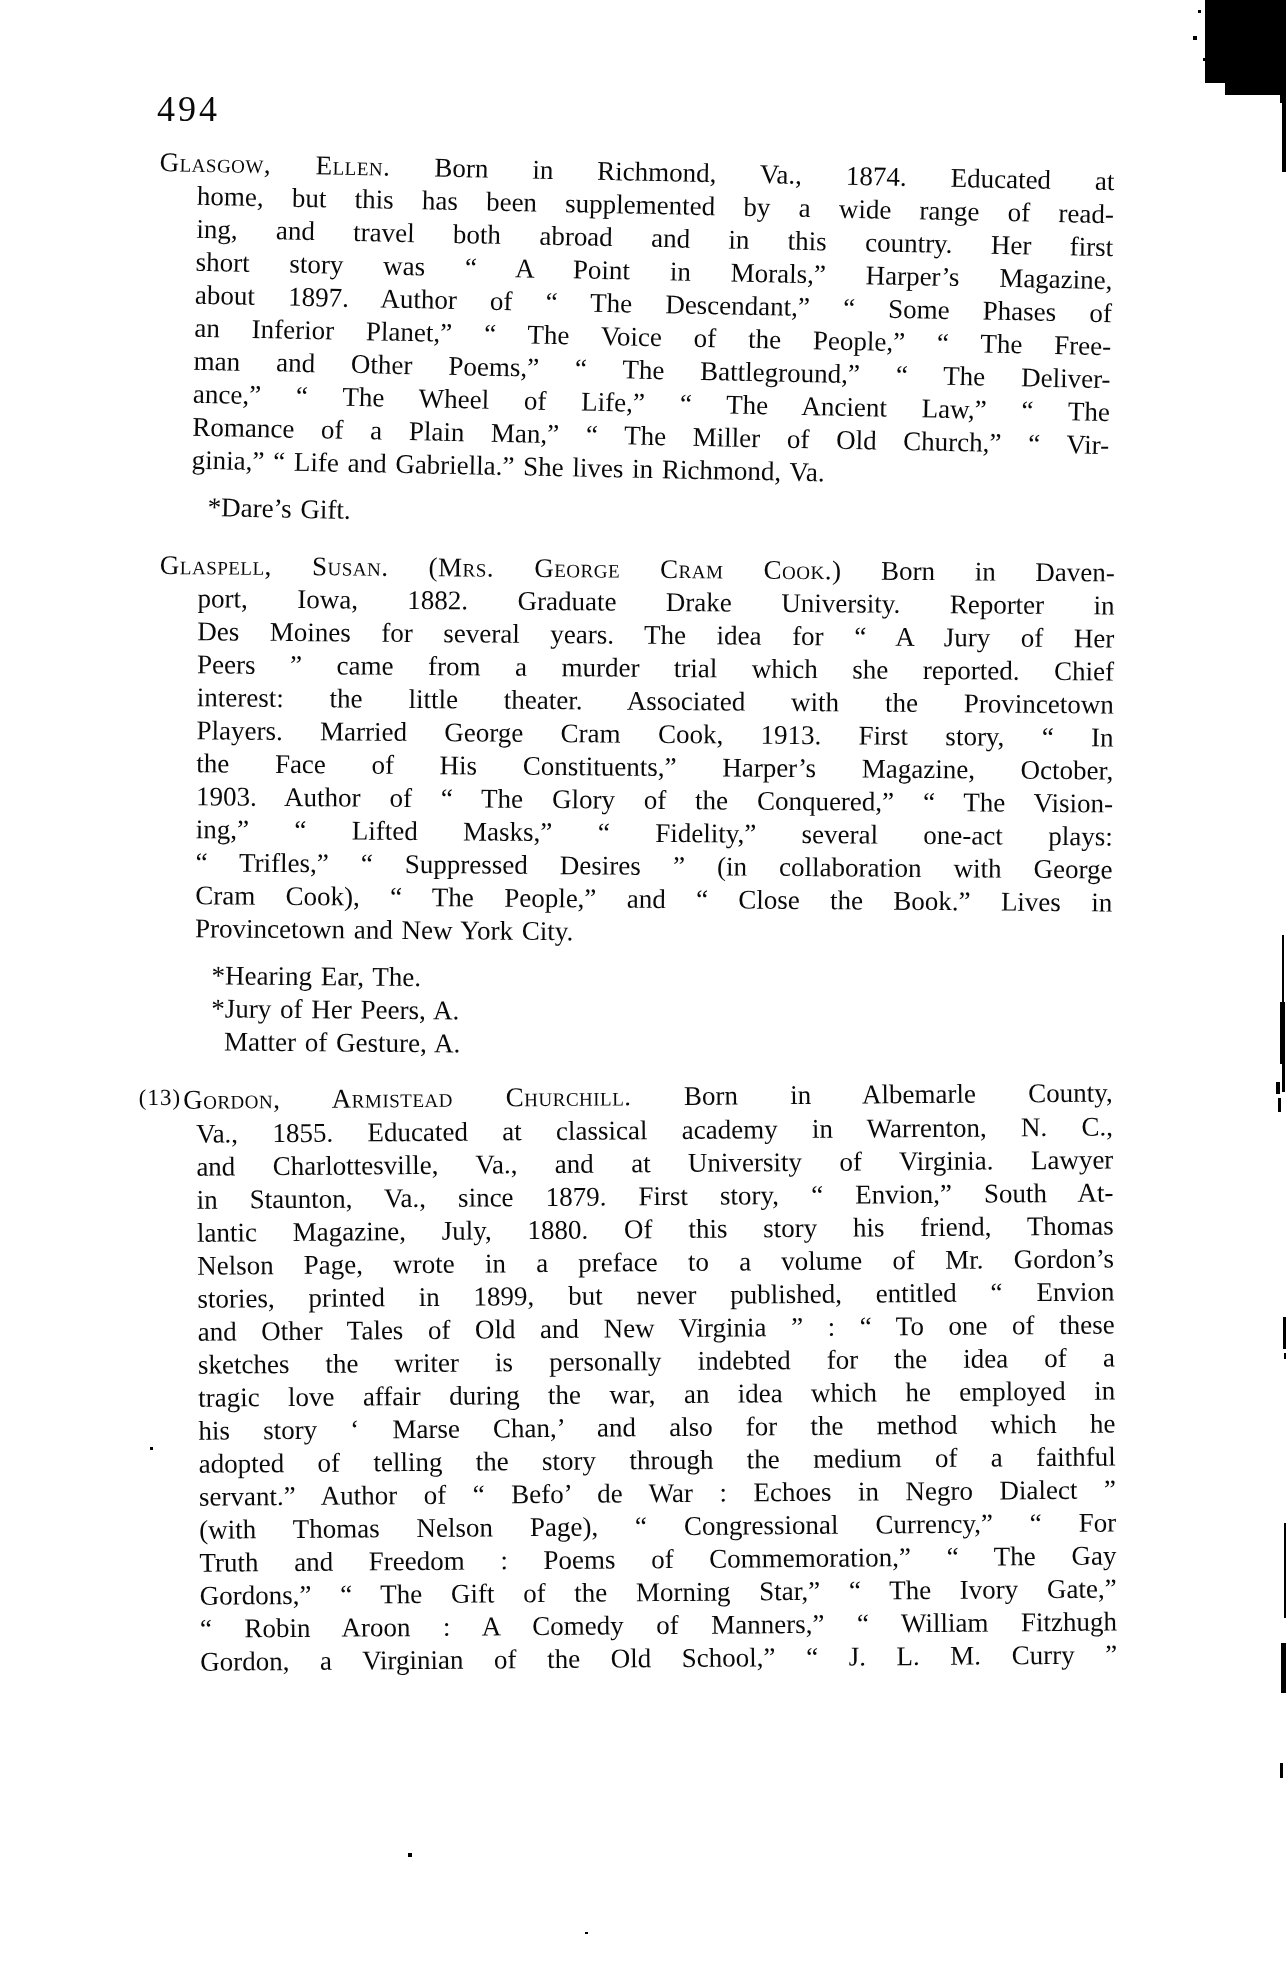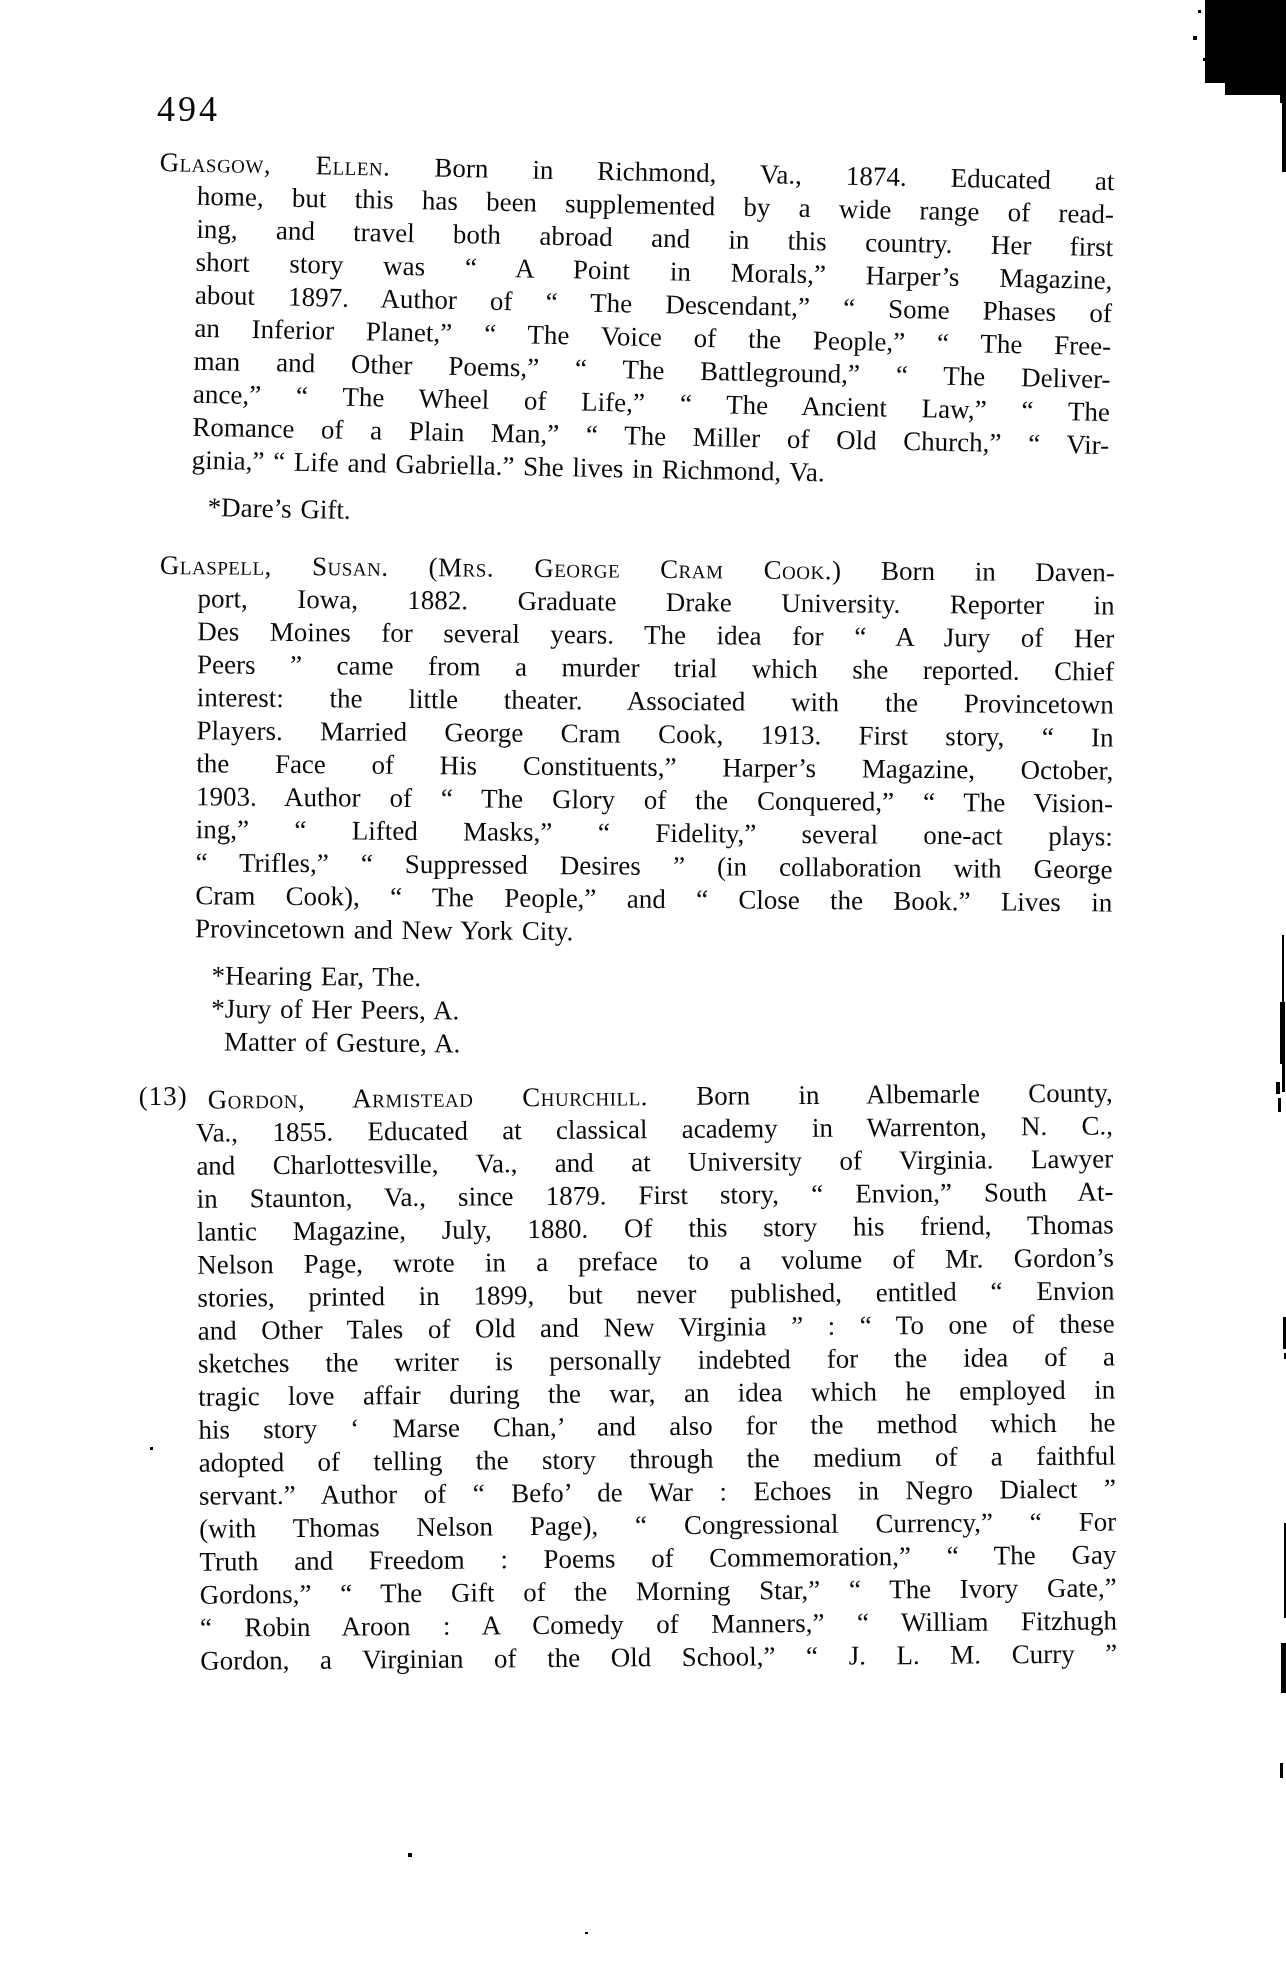--- a/index.html
+++ b/index.html
@@ -28,22 +28,22 @@
   .entry{margin:0 0 0 0;}
   .entry + .entry{margin-top:24px;}
   .line{
     text-align:justify;text-align-last:justify;
   }
   .line.cont{padding-left:38px;}
   .line.last{text-align-last:left;}
   .entry-gordon-armistead-churchill .line.last{text-align-last:justify;}
   .sc{font-variant:small-caps;letter-spacing:0.5px;}
   .prefix{
-    display:inline-block;margin-left:-19px;font-size:27px;
-    position:relative;top:-4px;letter-spacing:1px;margin-right:20px;
+    display:inline-block;margin-left:-19px;font-size:23px;
+    position:relative;top:-4px;letter-spacing:1px;margin-right:2px;
   }
   .works{margin:14px 0 26px 0;padding-left:55px;list-style:none;}
   .works li{text-align:left;}
   .works li.nostar{padding-left:13px;}
 
   
   .entry:nth-of-type(1){transform:rotate(1.15deg);transform-origin:0 0;}
   .entry:nth-of-type(2){transform:rotate(0.45deg);transform-origin:0 0;}
   .entry:nth-of-type(3){transform:rotate(-0.45deg);transform-origin:0 50%;}
 

